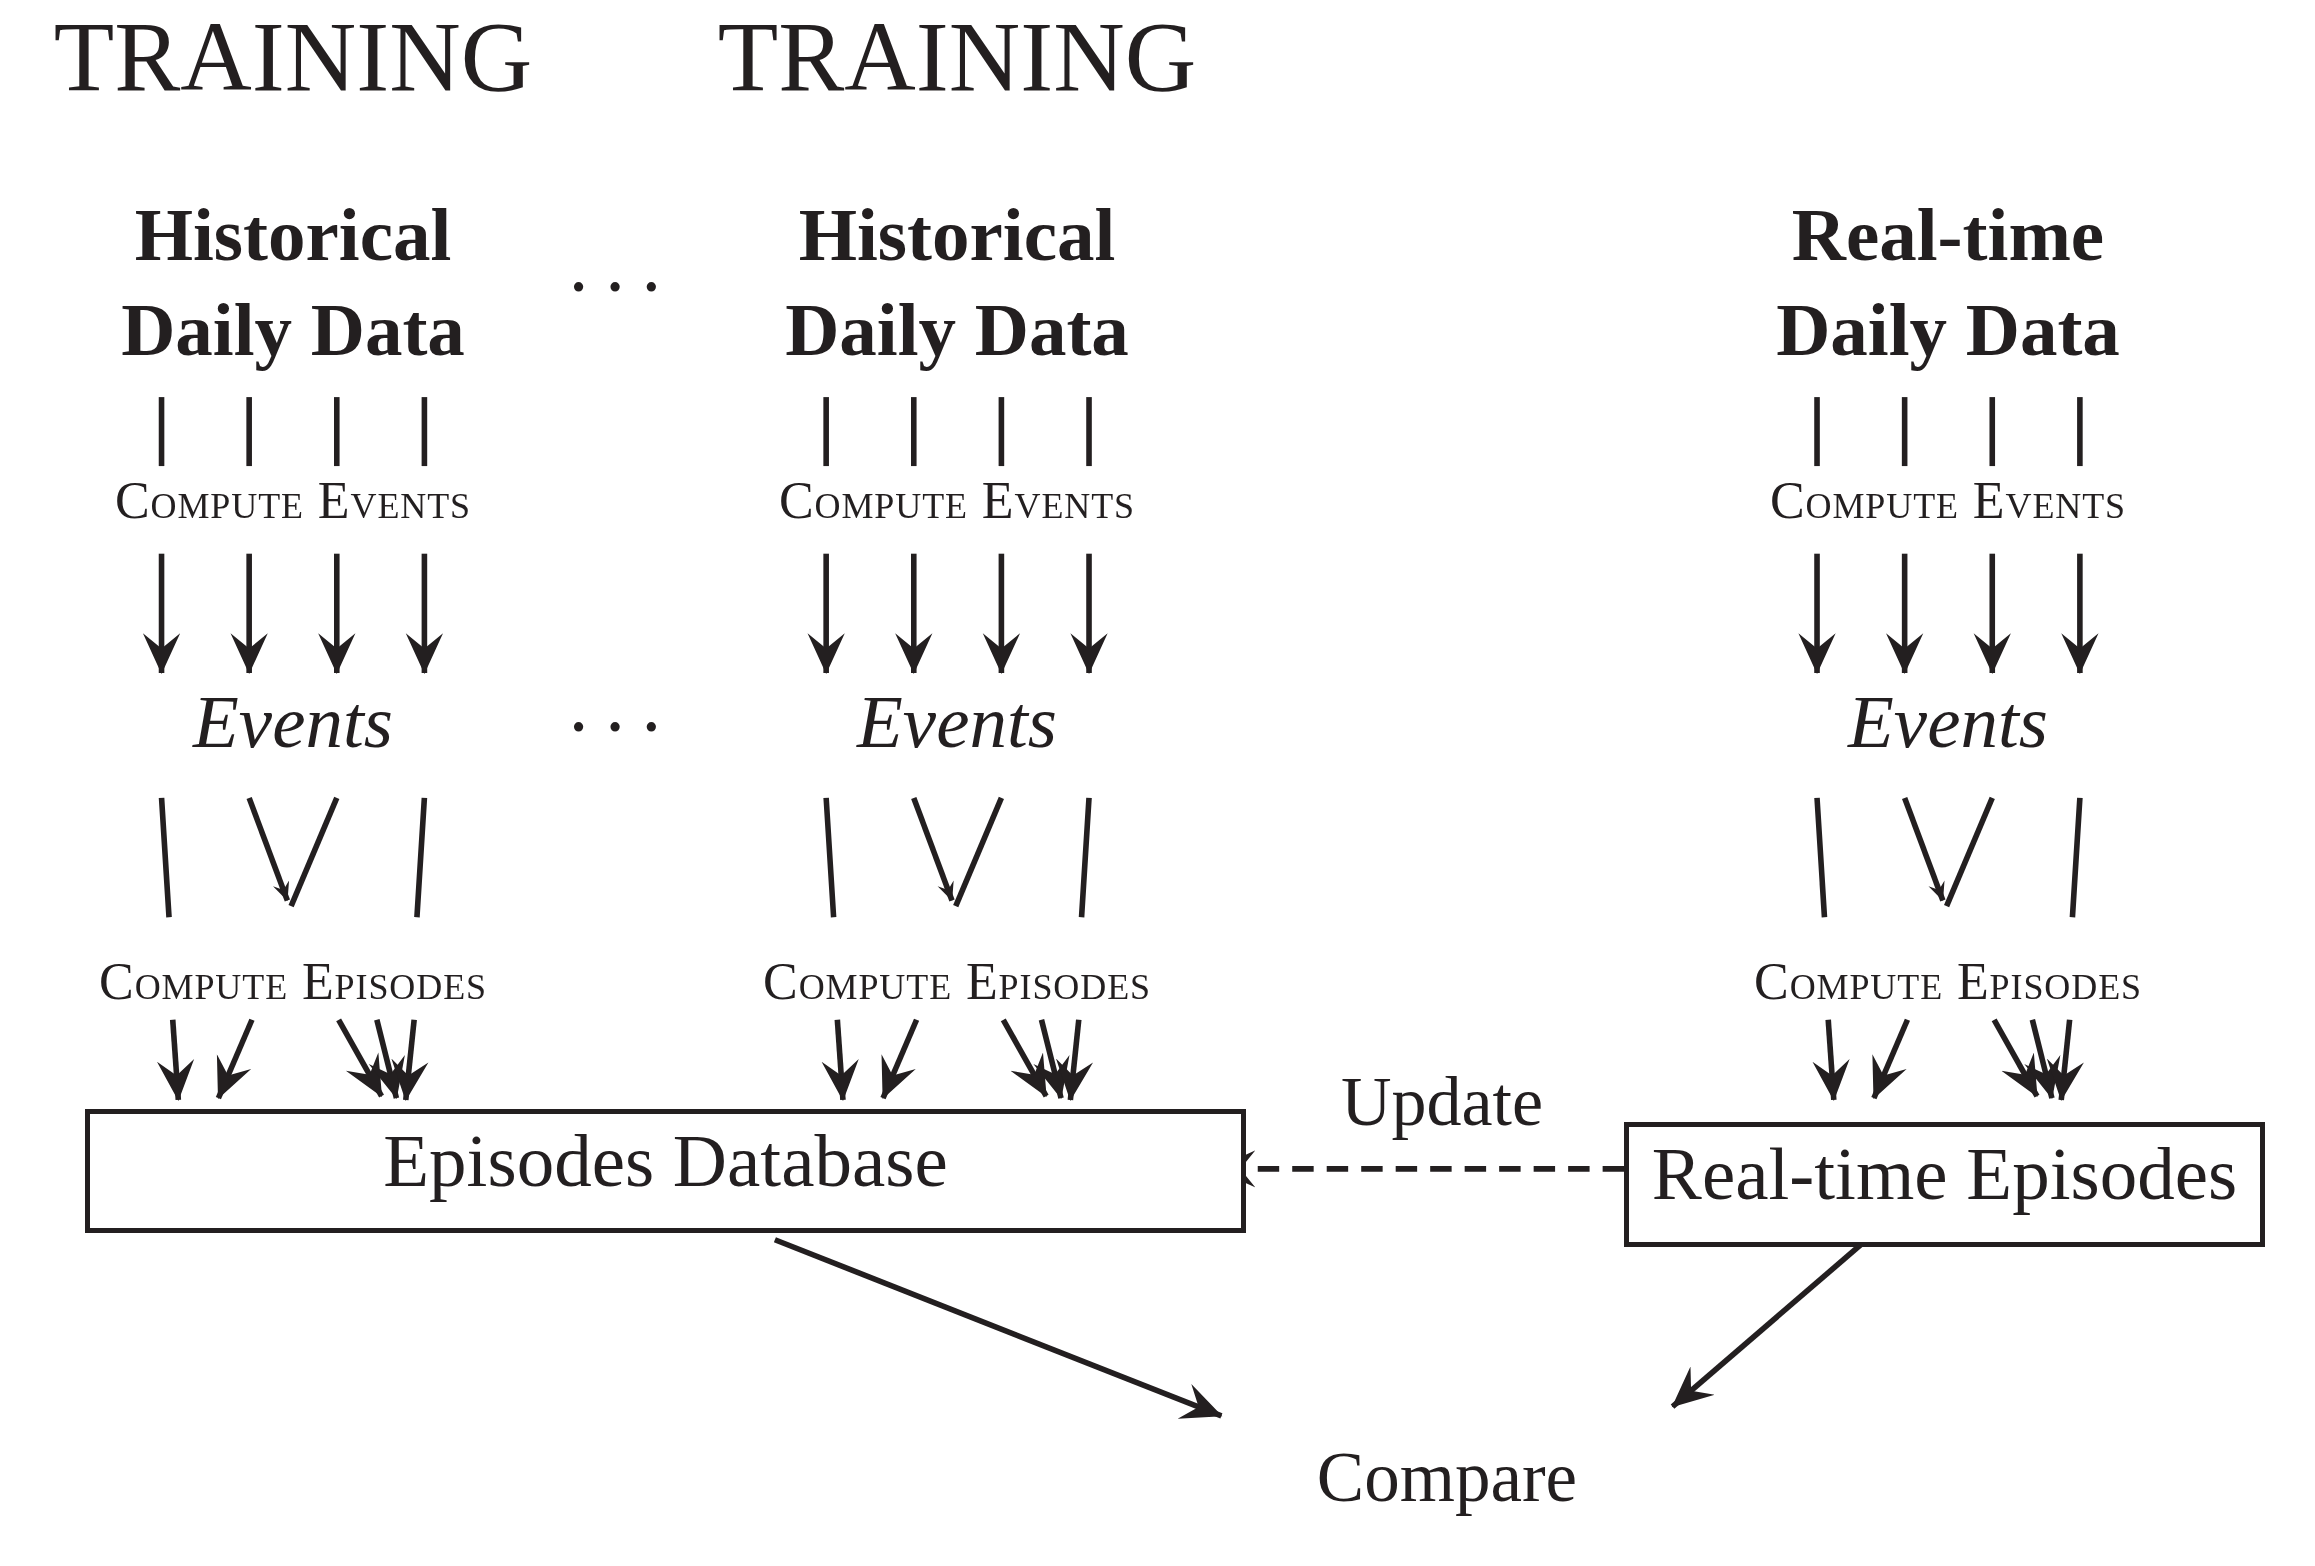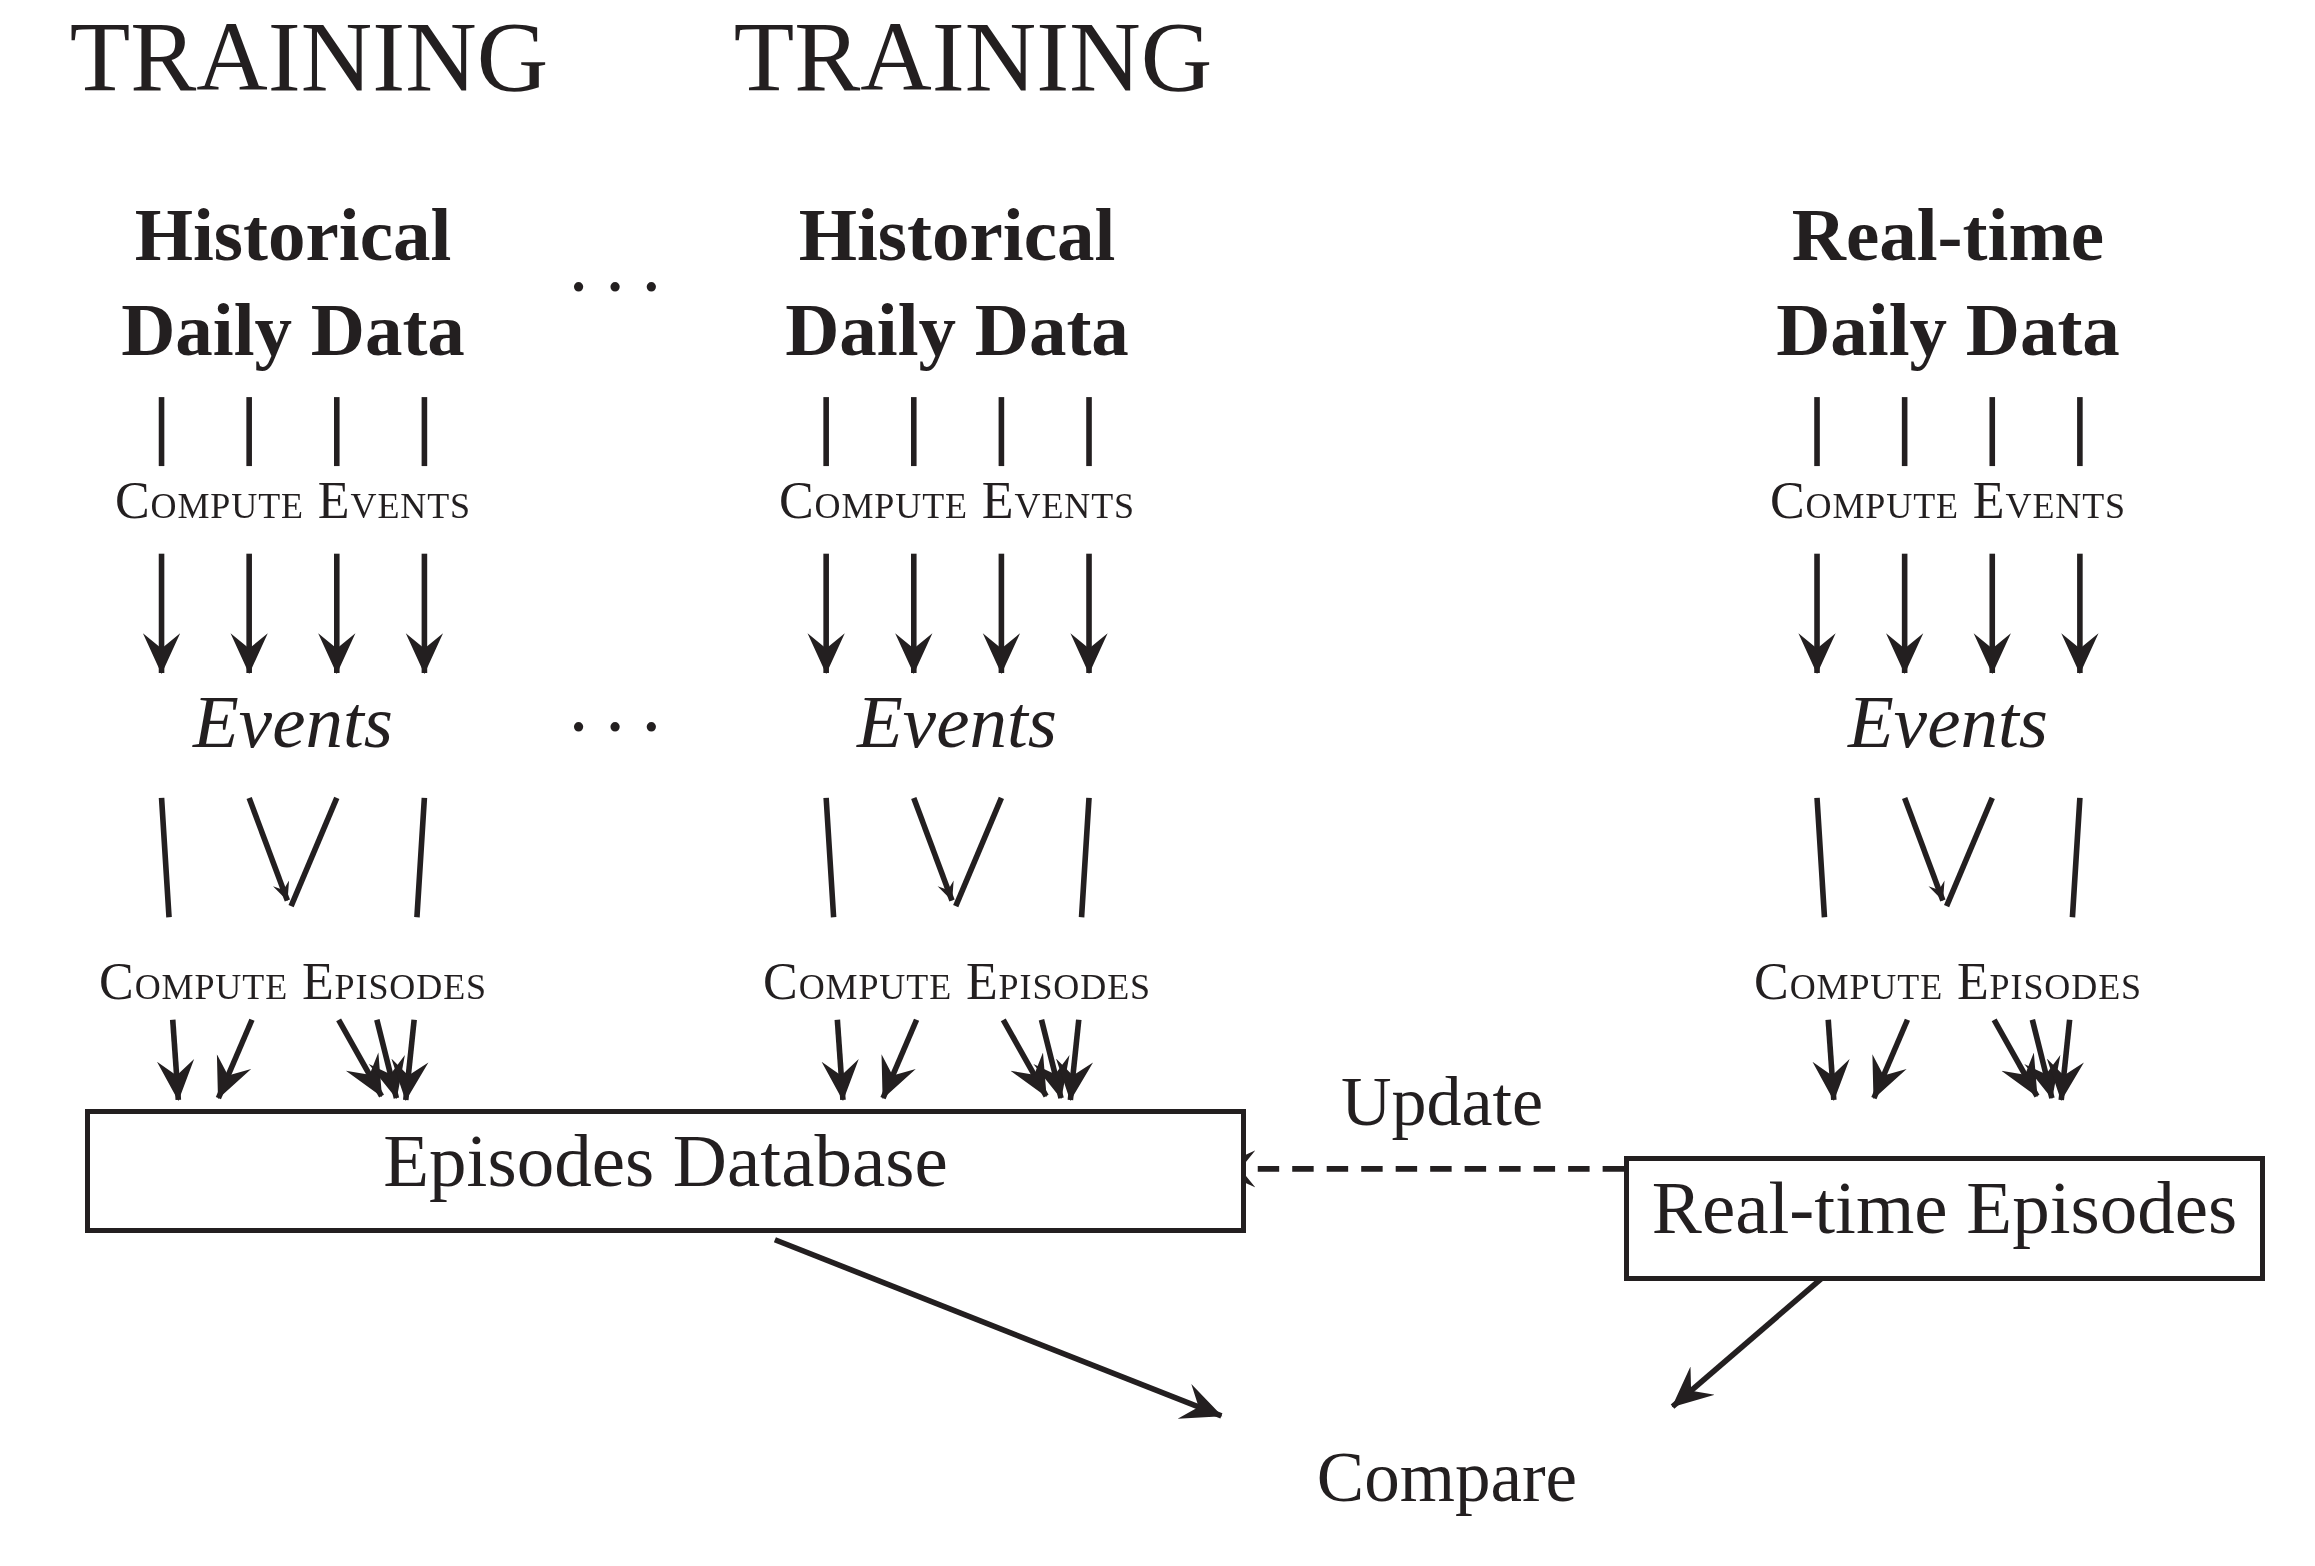--- a/index.html
+++ b/index.html
@@ -3,21 +3,21 @@
 <meta charset="utf-8">
 <style>
   html,body { margin:0; padding:0; background:#ffffff; }
   .canvas {
     position:relative; width:2316px; height:1566px; background:#ffffff;
     font-family:"Liberation Serif", serif; color:#231f20; overflow:hidden;
   }
   .gfx { position:absolute; left:0; top:0; }
   .txt { position:absolute; white-space:nowrap; line-height:1; color:#231f20; }
   .cx  { transform:translateX(-50%); text-align:center; }
-  .phase-title { font-size:99px;margin-left:16px; }
+  .phase-title { font-size:99px; }
   .source { font-size:75px; line-height:95px;font-weight:bold; }
   .sc-label { font-size:52px; font-variant:small-caps; letter-spacing:0.9px; }
   .events-label { font-size:75px;font-style:italic; }
   .dots { font-size:39px; word-spacing:13px; letter-spacing:0; }
   .flowbox {
     position:absolute; box-sizing:border-box; border:5.6px solid #231f20;
     display:flex; align-items:center; justify-content:center;
     font-size:75px; padding-bottom:20.5px; background:#ffffff;
   }
   .update-label { font-size:70px;margin-left:32px; }
@@ -99,21 +99,21 @@
   <div class="txt cx events-label" style="left:1948px; top:684px;">Events</div>
   <div class="txt cx sc-label" style="left:1948px; top:956px;">Compute Episodes</div>
 
   <div class="txt cx dots" style="left:615px; top:268px;">• • •</div>
   <div class="txt cx dots" style="left:615px; top:708px;">• • •</div>
 
   <div class="flowbox" style="left:45px; top:1109px; width:1161px; height:124px;margin-left:40px;">
     <span>Episodes Database</span>
   </div>
 
-  <div class="flowbox" style="left:1624px; top:1156px; width:641px; height:125px;">
+  <div class="flowbox" style="left:1624px; top:1122px; width:641px; height:125px;">
     <span>Real-time Episodes</span>
   </div>
 
   <div class="txt cx update-label" style="left:1410px; top:1067px;">Update</div>
 
   <div class="txt cx compare-label" style="left:1447px; top:1442px;">Compare</div>
 
 </div>
 
 

